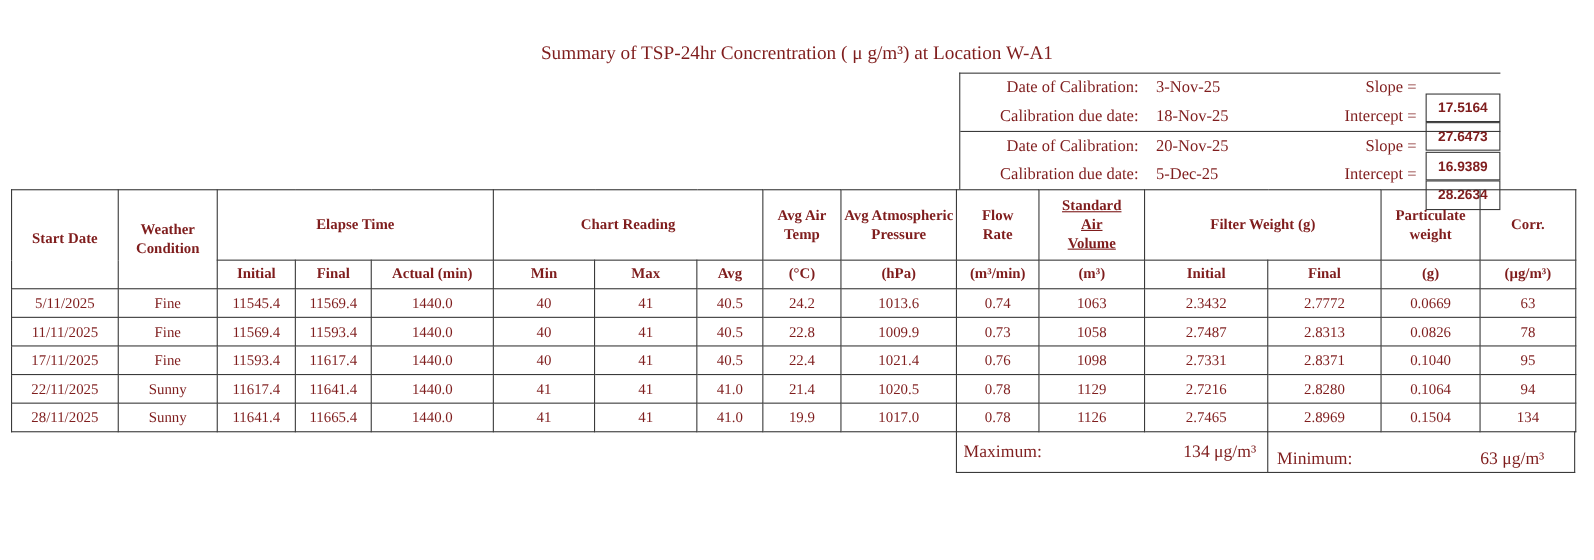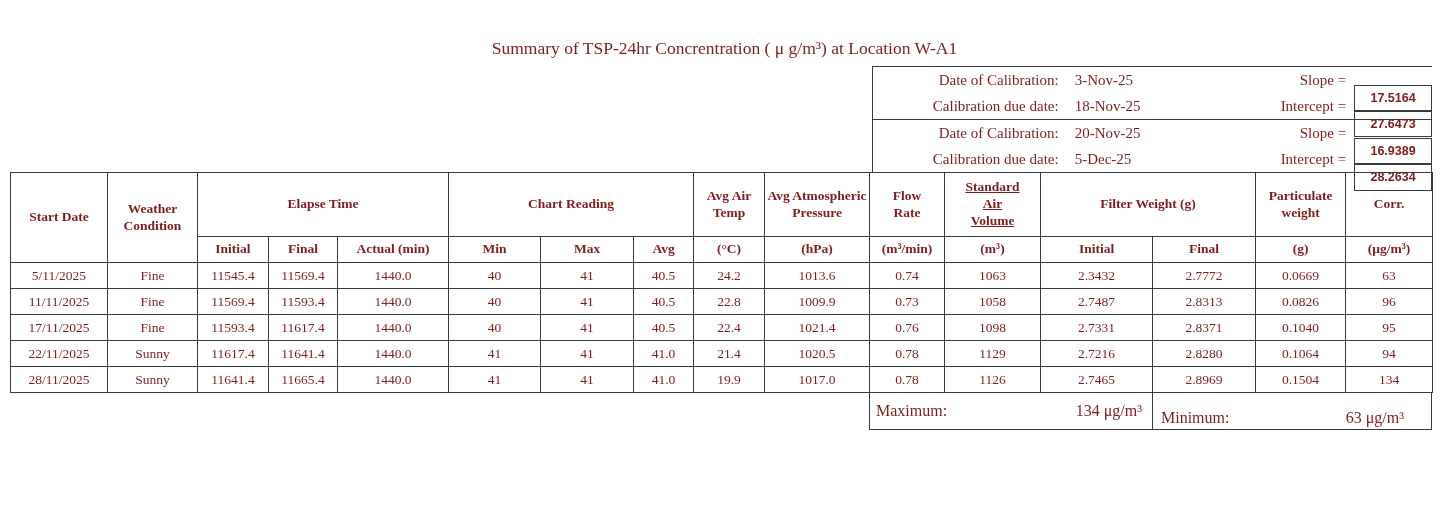--- a/index.html
+++ b/index.html
@@ -19,21 +19,21 @@
     left: 0;
     width: 100%;
     text-align: center;
     font-size: 17.5px;
   }
   
   .calibration {
     position: absolute;
     left: 872px;
     top: 66px;
-    width: 560px;
+    width: 492px;
     height: 106px;
     border-top: 1px solid #3a3a3a;
     border-left: 1px solid #3a3a3a;
   }
   .cal-row {
     display: flex;
     height: 26.5px;
     align-items: center;
     font-size: 15px;
   }
@@ -209,21 +209,21 @@
           <td>40</td>
           <td>41</td>
           <td>40.5</td>
           <td>22.8</td>
           <td>1009.9</td>
           <td>0.73</td>
           <td>1058</td>
           <td>2.7487</td>
           <td>2.8313</td>
           <td>0.0826</td>
-          <td>96</td>
+          <td>78</td>
         </tr>
         <tr>
           <td>17/11/2025</td>
           <td>Fine</td>
           <td>11593.4</td>
           <td>11617.4</td>
           <td>1440.0</td>
           <td>40</td>
           <td>41</td>
           <td>40.5</td>

